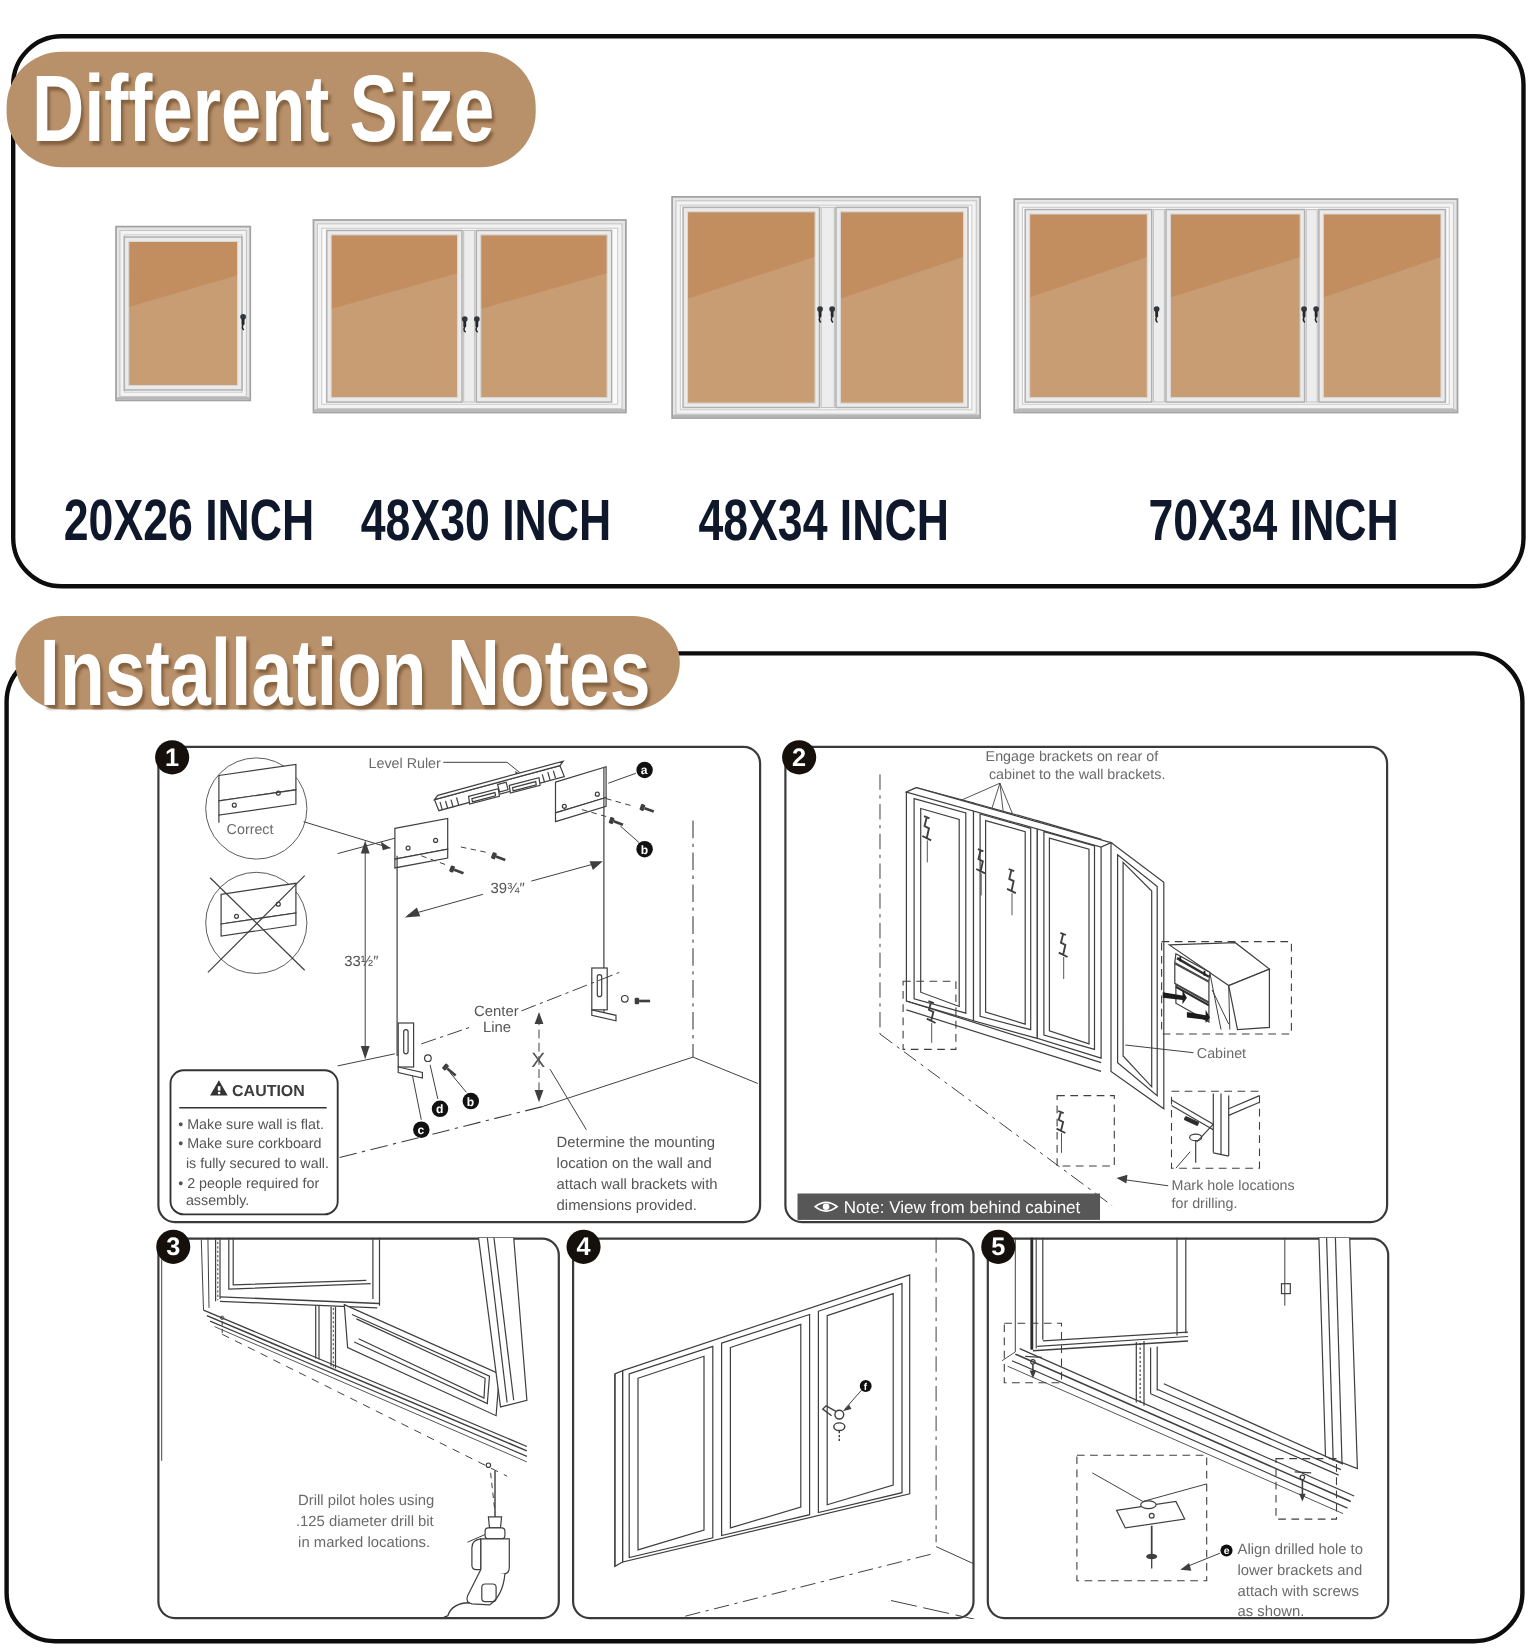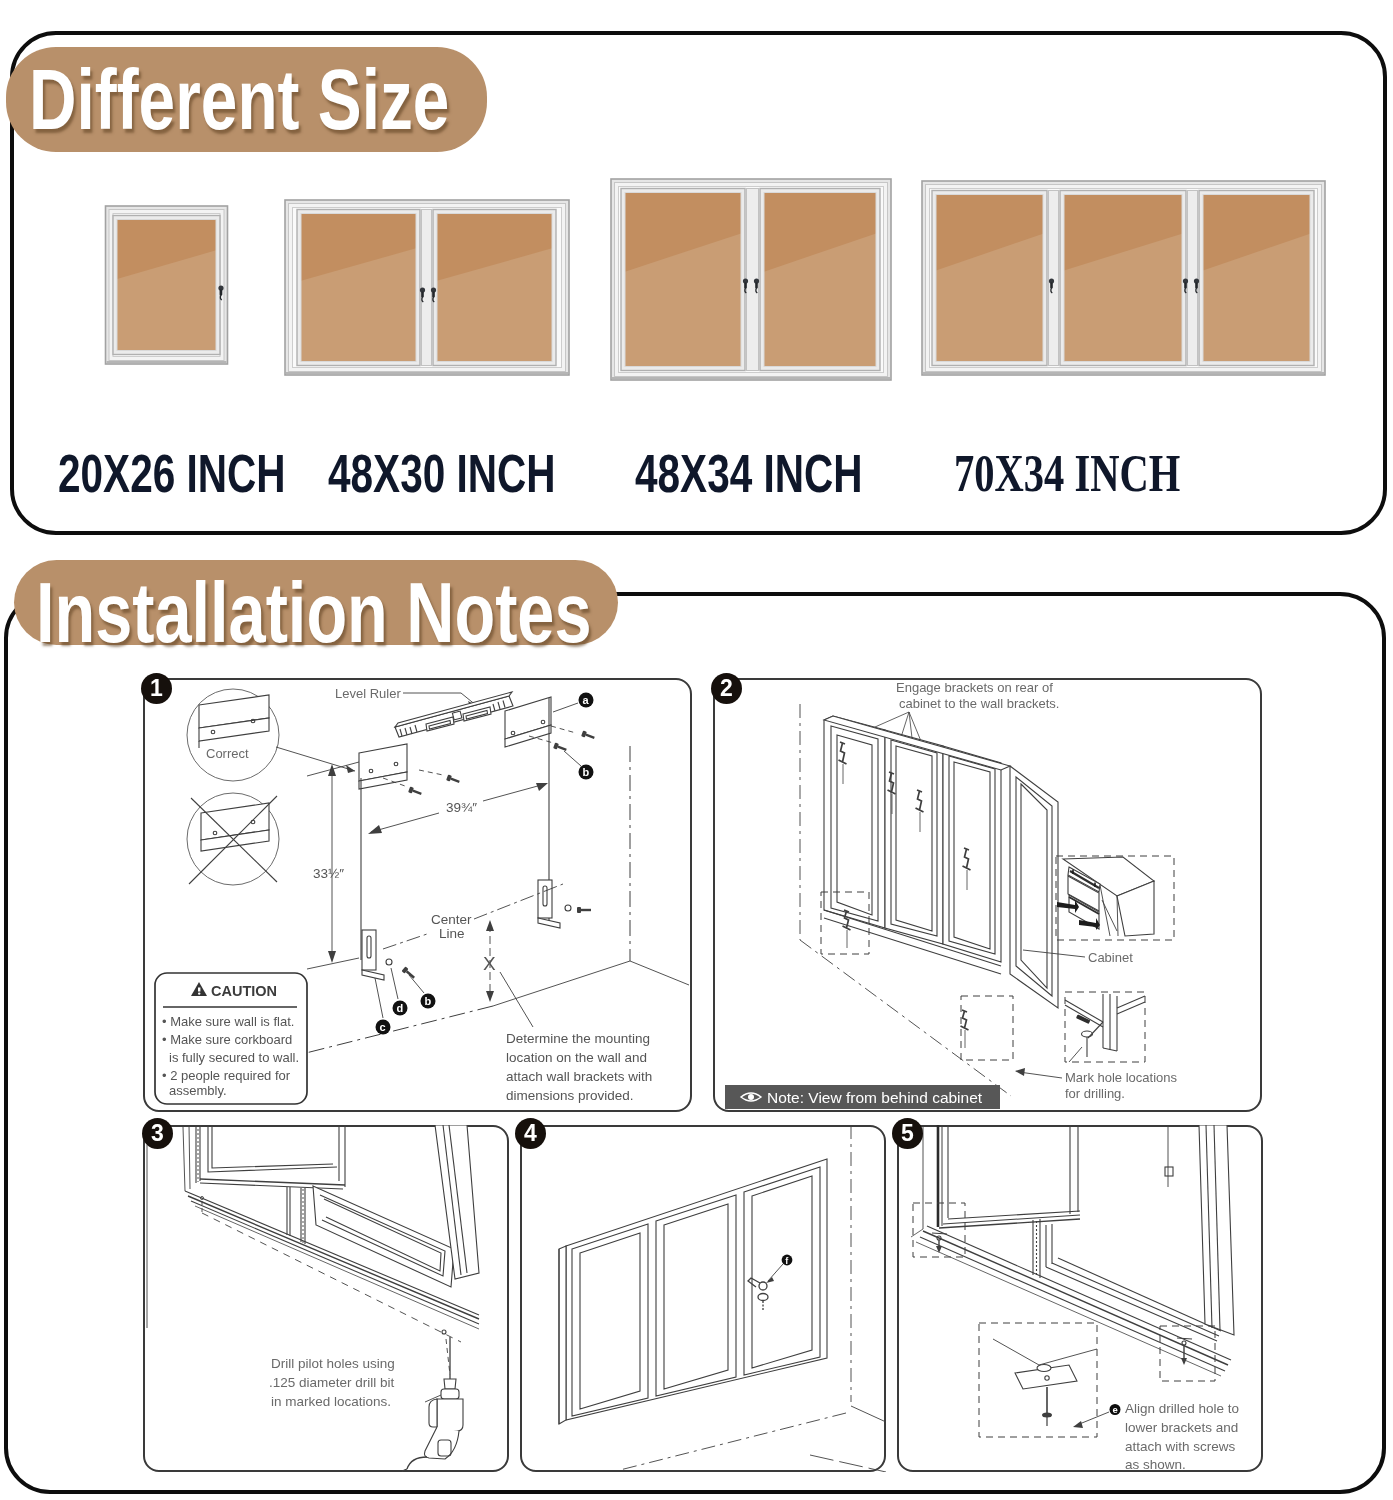--- a/index.html
+++ b/index.html
@@ -117,21 +117,21 @@
       <path d="M 1196.5 288 q -1.6 3.4 0.8 5" stroke="#23262a" stroke-width="1.3" fill="none"></path>
     </g>
   </svg>
 
   <div class="sizelab" style="left:58px;top:443px;"><span style="font-size:53px;transform:scaleX(0.765);">20X26 INCH</span></div>
 
   <div class="sizelab" style="left:316px;top:443px;margin-left:12px;"><span style="font-size:53px;transform:scaleX(0.765);">48X30 INCH</span></div>
 
   <div class="sizelab" style="left:635px;top:443px;text-align:center;"><span style="font-size:53px;transform:scaleX(0.765);">48X34 INCH</span></div>
 
-  <div class="sizelab" style="left:954px;top:443px;font-family:Liberation Serif, serif;"><span style="font-size:53px;transform:scaleX(0.765);">70X34 INCH</span></div>
+  <div class="sizelab" style="left:1044px;top:443px;"><span style="font-size:53px;transform:scaleX(0.765);">70X34 INCH</span></div>
 
   <div class="secbox" style="left:4px;top:592px;width:1382px;height:902px;"></div>
 
   <div class="pill" style="left:14px;top:560px;width:604px;height:85px;">
     <span style="font-size:86px;transform:scaleX(0.775);margin-left:22px;margin-top:3px;">Installation Notes</span>
   </div>
 
   <div class="panel" style="left:143px;top:678px;width:549px;height:434px;"></div>
 
   <svg style="left:143px;top:678px;" width="549" height="434" viewBox="0 0 549 434">

